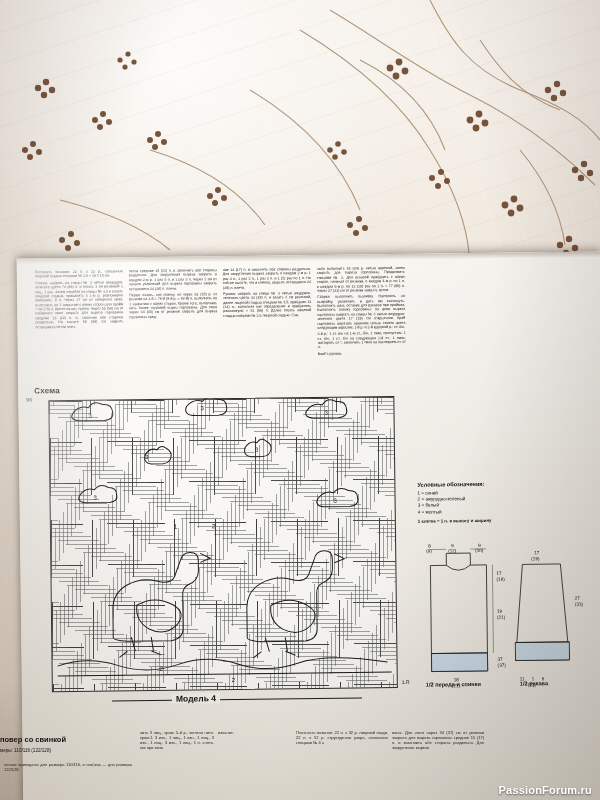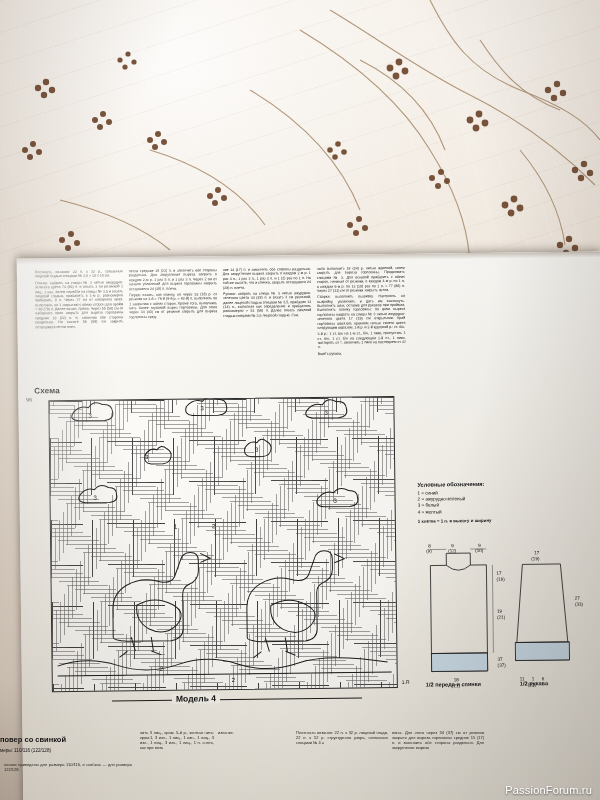--- a/index.html
+++ b/index.html
@@ -212,21 +212,21 @@
     font-size: 4.6px;
     color: #111;
   }
 
   
   .watermark {
     position: absolute;
     right: 8px;
     bottom: 4px;
     font-size: 11px;
-    font-weight: normal;
+    font-weight: bold;
     color: #ffffff;
     text-shadow: 0 1px 2px rgba(0,0,0,0.55);
     letter-spacing: 0.2px;
   }
 </style>
 </head>
 <body>
 
 <div id="scene">
 

